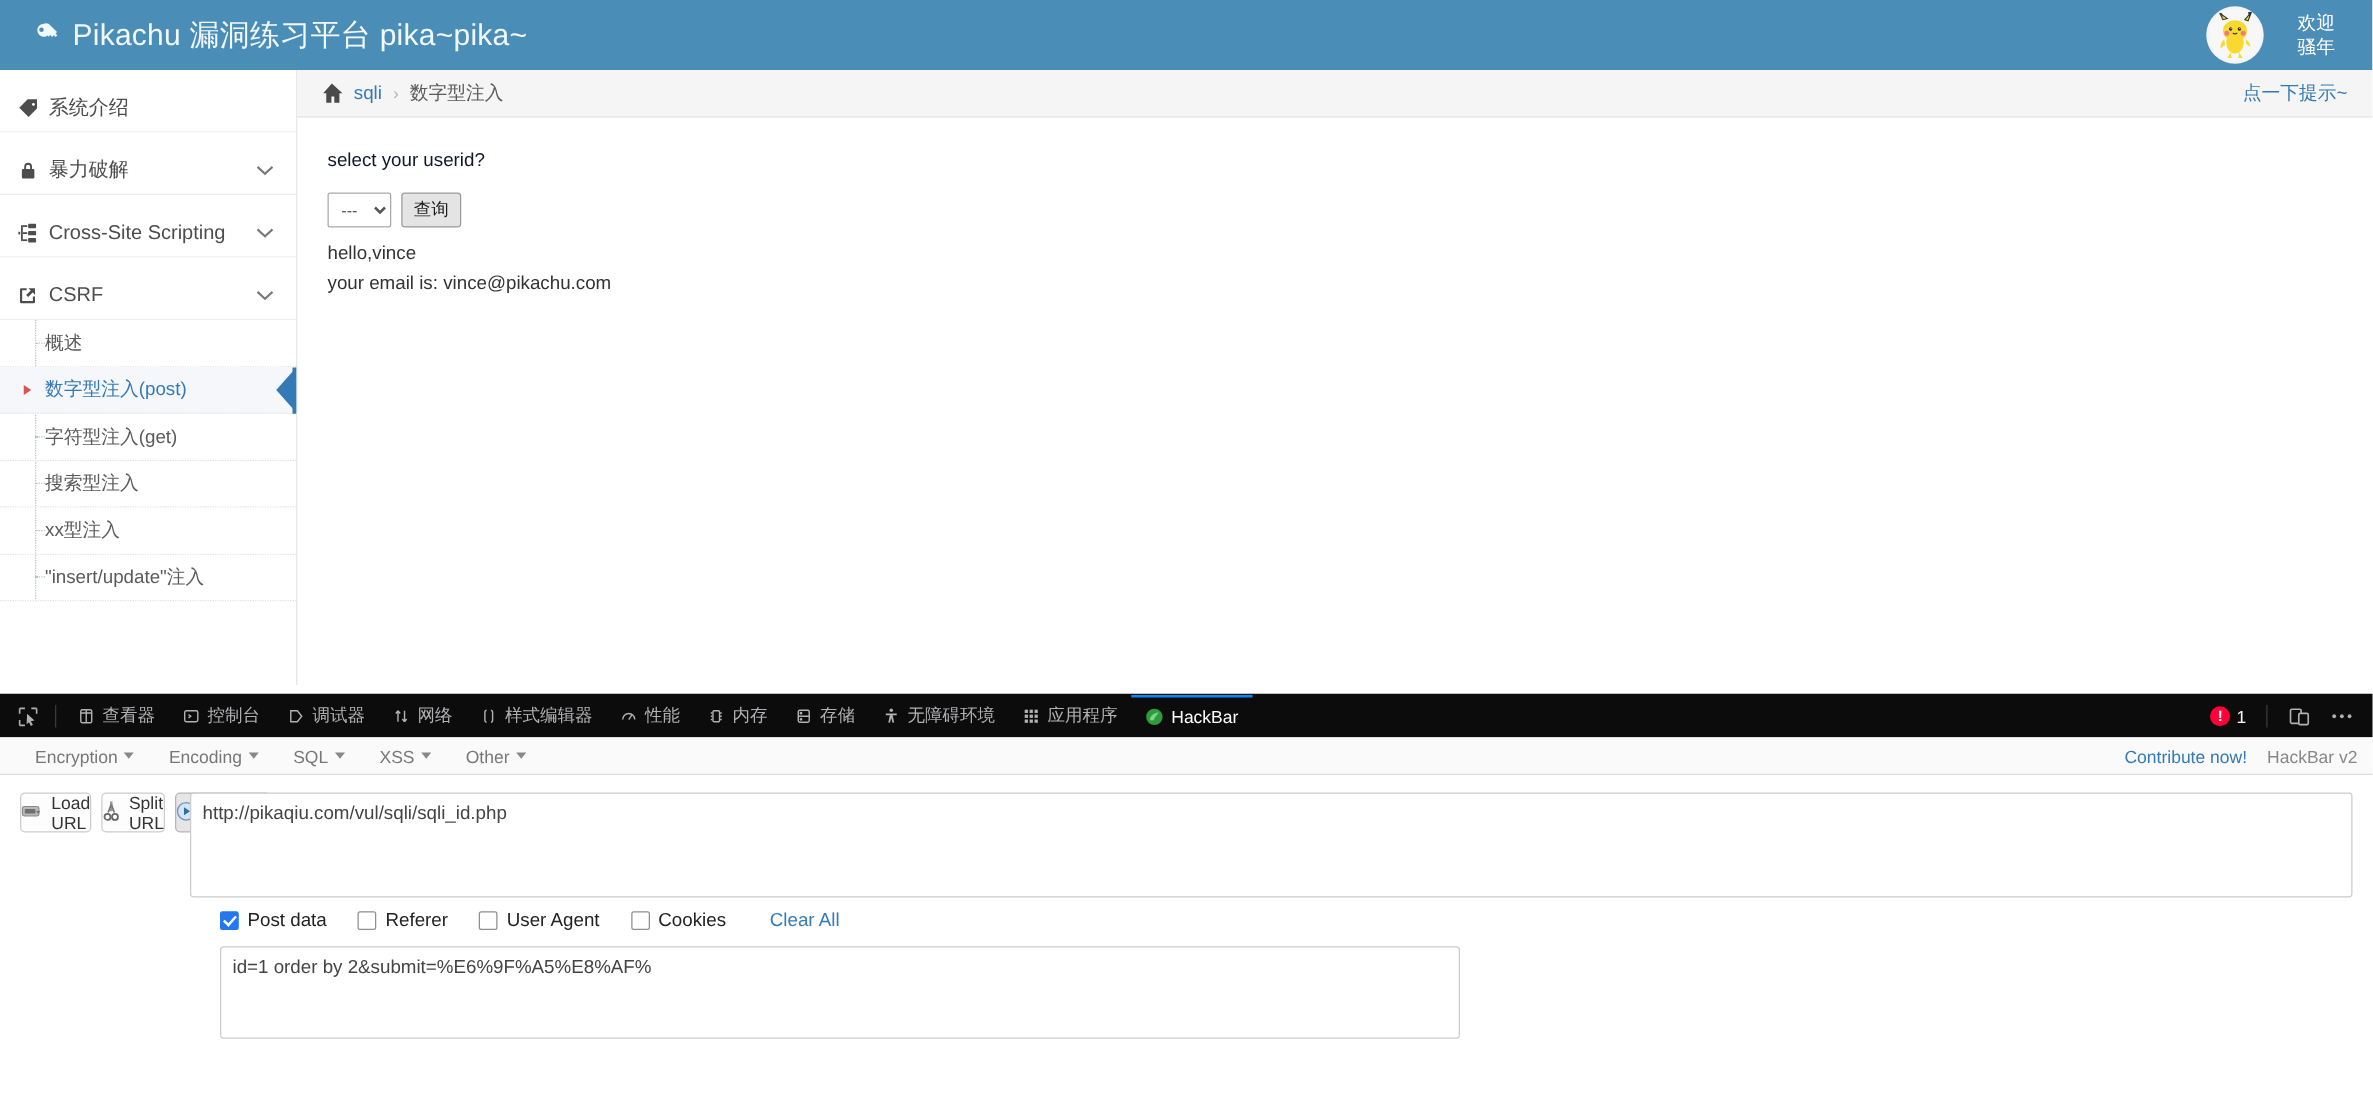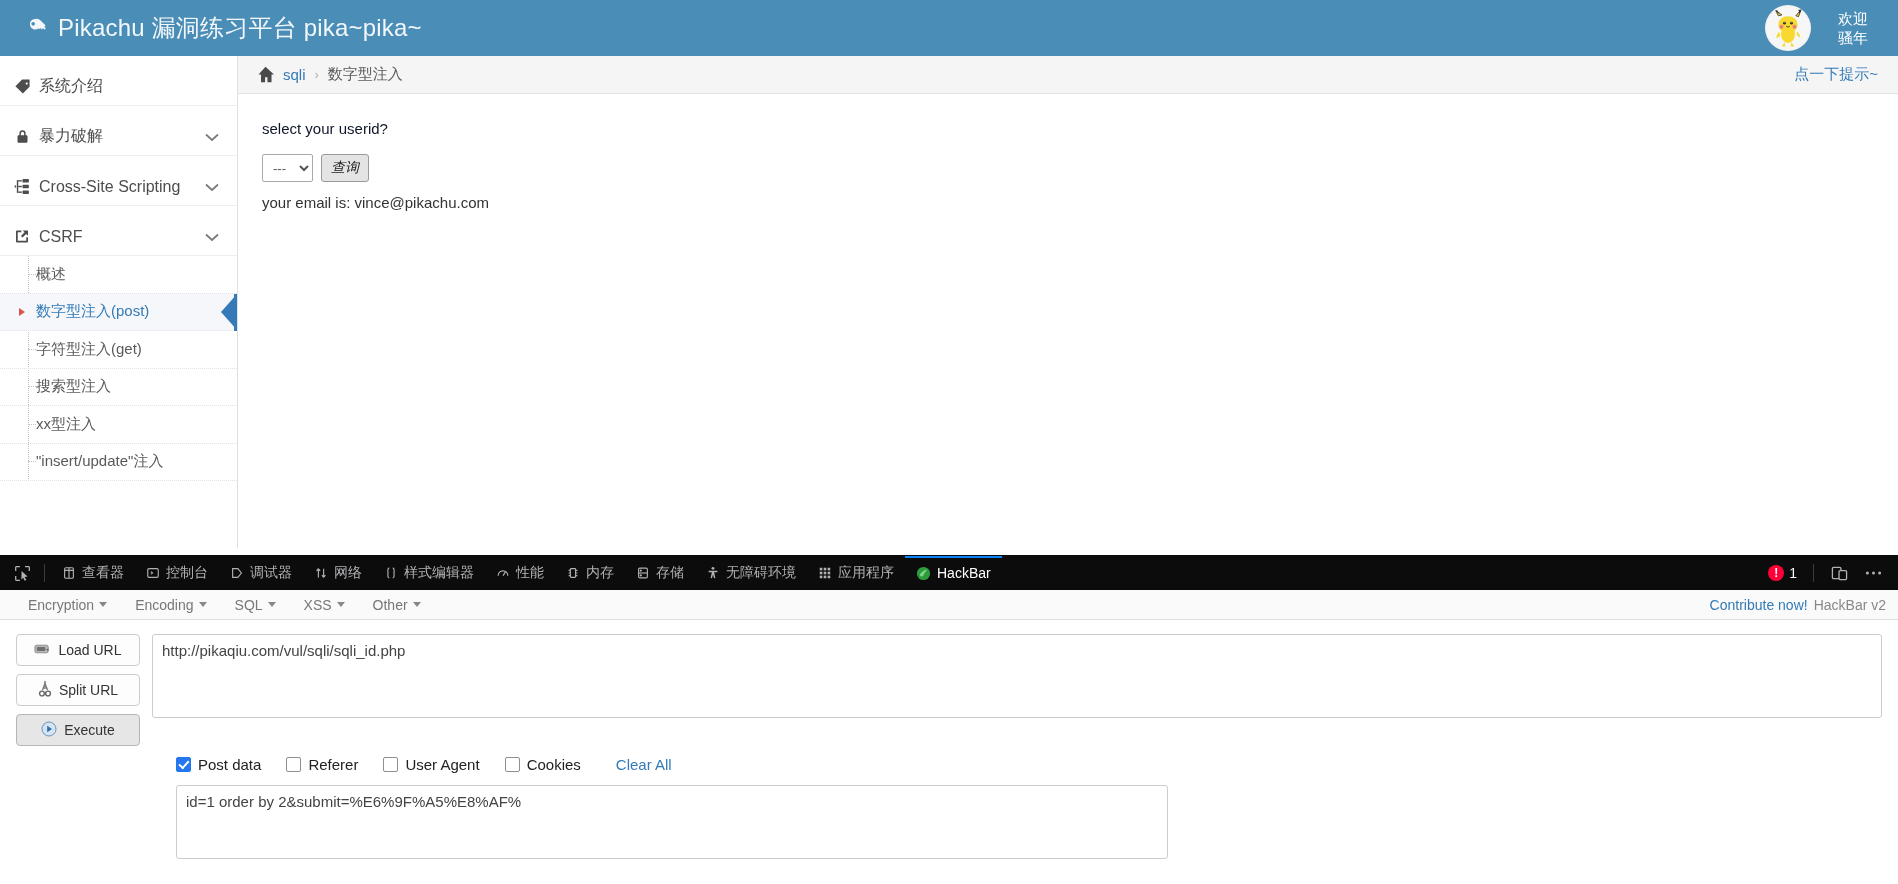--- a/index.html
+++ b/index.html
@@ -173,21 +173,20 @@
   }
   #query-btn {
     height: 28px; min-width: 42px;
     background: #e4e4e4;
     border: 1px solid #9a9a9a;
     border-radius: 3px;
     font-size: 14px; color: #1a1a1a;
     cursor: pointer;
     padding: 0 9px;
     font-family: "Liberation Sans", sans-serif;
-    font-style: italic;
   }
   .result-line { font-size: 15px; color: #333; line-height: 24px; }
 
   
   #devtools {
     position: absolute; top: 555px; left: 0;
     width: 1898px; height: 329px;
     background: #ffffff;
     border-top: 1px solid #0b0b0b;
   }
@@ -247,26 +246,26 @@
   .hb-menu {
     color: #777; padding: 0 14px; cursor: pointer;
     display: flex; align-items: center; gap: 5px;
   }
   .hb-caret {
     width: 0; height: 0;
     border-left: 4px solid transparent;
     border-right: 4px solid transparent;
     border-top: 5px solid #888;
   }
-  #hb-right { margin-left: auto; padding-right: 12px; display: flex; gap: 6px; font-size: 14px; }
+  #hb-right { margin-left: auto; padding-right: 12px; display: flex; gap: 16px; font-size: 14px; }
   #hb-contrib { color: #337ab7; cursor: pointer; }
   #hb-version { color: #888; }
 
   #hb-body { display: flex; padding: 14px 16px 0 16px; gap: 12px; }
-  #hb-btncol { display: flex; flex-direction: column; gap: 8px; width: 124px; flex: 0 0 auto; }
+  #hb-btncol { display: flex; flex-direction: row; gap: 8px; width: 124px; flex: 0 0 auto; }
   .hb-btn {
     height: 32px;
     border: 1px solid #ccc;
     border-radius: 4px;
     background: #fdfdfd;
     display: flex; align-items: center; justify-content: center; gap: 7px;
     font-size: 14px; color: #333; cursor: pointer;
   }
   .hb-btn.pressed { background: #e6e6e6; border-color: #b5b5b5; }
   #url-area {
@@ -463,20 +462,21 @@
     </div>
 
     <div id="content">
       <div id="prompt-text">select your userid?</div>
       <div id="form-row">
         <select id="uid-select">
           <option>---</option>
         </select>
         <button id="query-btn">查询</button>
       </div>
+      <div class="result-line">hello,vince</div>
       <div class="result-line">your email is: vince@pikachu.com</div>
     </div>
   </div>
 </div>
 
 <div id="devtools">
 
   <div id="dt-toolbar">
     <div class="dt-pick">
       <svg width="17" height="17" viewBox="0 0 20 20" fill="none" stroke="#b1b1b3" stroke-width="1.5">

